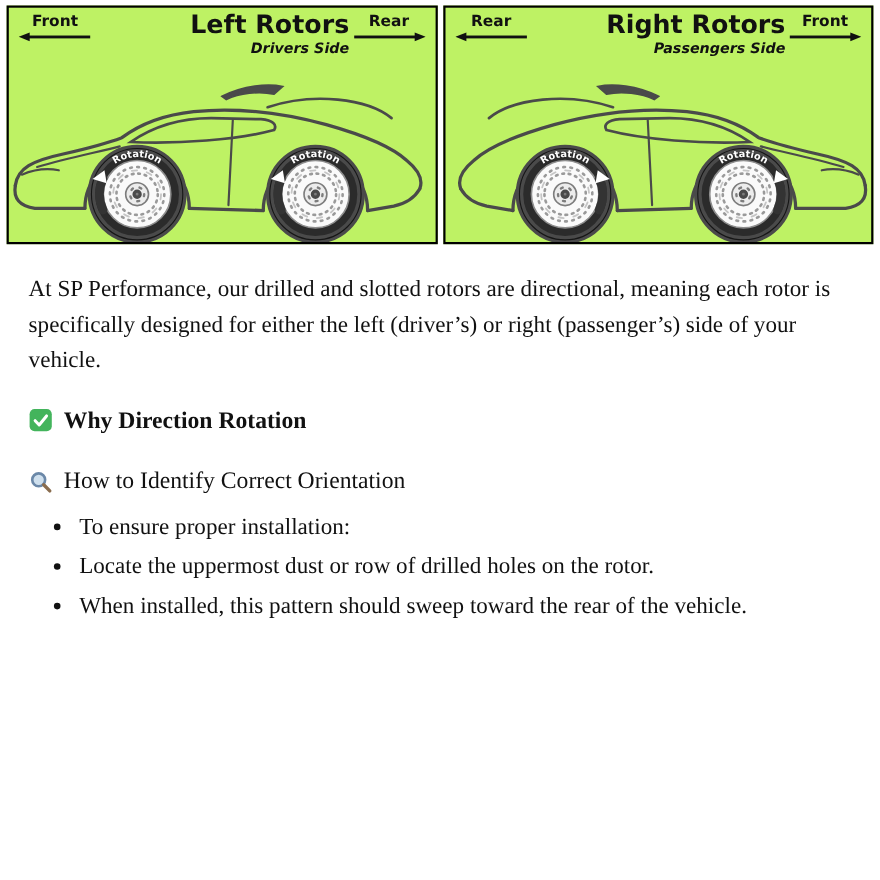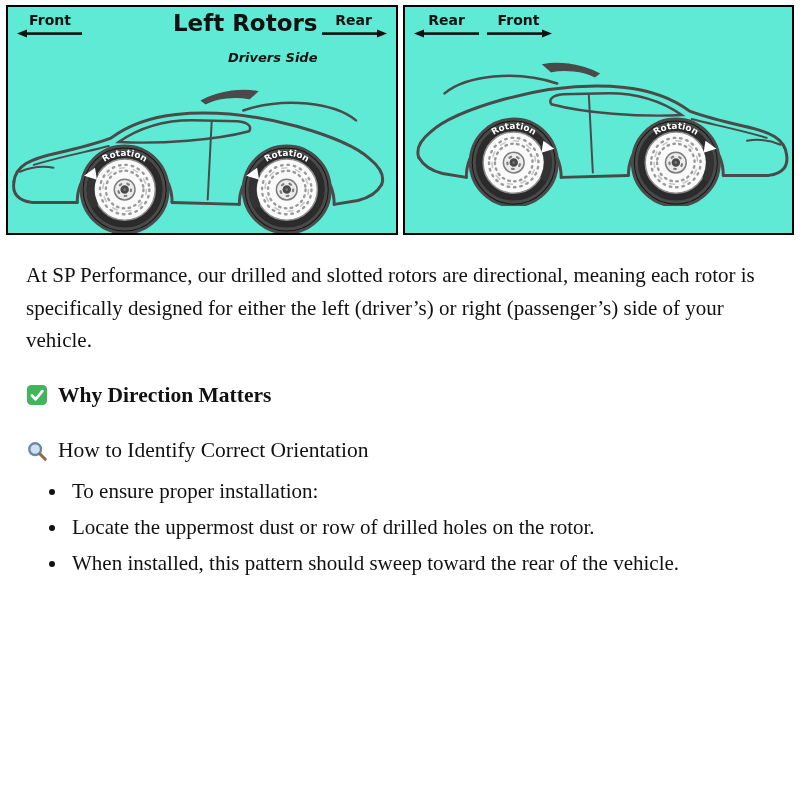--- a/index.html
+++ b/index.html
@@ -1,27 +1,27 @@
 <!DOCTYPE html>
 <html><head>
 <meta charset="utf-8">
 <style>
   html,body{margin:0;padding:0;background:#fff;}
   body{width:800px;font-family:"Liberation Serif",serif;color:#111;}
 
   
   .diagram{display:flex;gap:5px;padding:5px 6px 2px 6px;}
-  .panel{flex:1;border:2px solid #000;background:#5eead4;min-width:0;}
+  .panel{flex:1;border:2px solid #000;background:#bef264;min-width:0;}
   .panel-head{display:flex;align-items:flex-start;padding:4px 6px 0 6px;}
   .dir{width:72px;text-align:center;font-family:"DejaVu Sans",sans-serif;font-weight:bold;font-size:14px;padding-top:2px;}
   .dir .word{display:block;line-height:1.05;}
   .dir svg{display:block;margin:1px auto 0 auto;}
   .panel-titles{flex:1;text-align:right;font-family:"DejaVu Sans",sans-serif;}
   .panel-title{font-weight:bold;font-size:23px;line-height:1.05;}
-  .panel-subtitle{font-weight:bold;font-style:italic;font-size:13px;margin-top:15px;}
+  .panel-subtitle{font-weight:bold;font-style:italic;font-size:13px;margin-top:2px;}
   .car-svg{display:block;width:100%;height:auto;}
 
   
   .content{padding:10px 26px 20px 26px;font-size:21px;line-height:1.55;}
   .content p{margin:12px 0;}
   .sec-head{display:flex;align-items:center;gap:10px;margin:22px 0 8px 0;font-size:21.5px;}
   .sec-head.bold{font-weight:bold;}
   .sec-head .ico{flex:0 0 auto;display:inline-flex;}
   .content ul{margin:8px 0 20px 0;padding-left:42px;}
   .content li{margin:3px 0;padding-left:4px;}
@@ -104,20 +104,24 @@
 
   <div class="panel">
     <div class="panel-head">
       <div class="dir">
         <span class="word">Rear</span>
         <svg width="66" height="9">
           <polygon points="0,4.5 10,0.5 10,8.5" fill="#111"></polygon>
             <rect x="9" y="3.3" width="56" height="2.6" fill="#111"></rect>
         </svg>
       </div>
+      <div class="panel-titles">
+        <div class="panel-title">Right Rotors</div>
+        <div class="panel-subtitle">Passengers Side</div>
+      </div>
       <div class="dir">
         <span class="word">Front</span>
         <svg width="66" height="9">
           <polygon points="66,4.5 56,0.5 56,8.5" fill="#111"></polygon>
             <rect x="1" y="3.3" width="56" height="2.6" fill="#111"></rect>
         </svg>
       </div>
     </div>
     <svg class="car-svg" viewBox="0 0 392 170">
       <use href="#carBody" transform="translate(392,0) scale(-1,1)"></use>
@@ -141,21 +145,21 @@
 
   <p>At SP Performance, our drilled and slotted rotors are directional, meaning each rotor is specifically designed for either the left (driver’s) or right (passenger’s) side of your vehicle.</p>
 
   <div class="sec-head bold">
     <span class="ico">
       <svg width="22" height="22" viewBox="0 0 24 24">
           <rect x="1" y="1" width="22" height="22" rx="5" fill="#43b45c"></rect>
           <path d="M6.5 12.5 l4 4.2 L17.8 7.8" stroke="#fff" stroke-width="3" fill="none" stroke-linecap="round" stroke-linejoin="round"></path>
         </svg>
     </span>
-    <span>Why Direction Matters</span>
+    <span>Why Direction Rotation</span>
   </div>
 
 
 
   <div class="sec-head">
     <span class="ico">
       <svg width="22" height="22" viewBox="0 0 24 24">
           <circle cx="10" cy="10" r="6.4" fill="#cfe0ee" stroke="#6b88a8" stroke-width="2.6"></circle>
           <line x1="15" y1="15" x2="21" y2="21" stroke="#8a6d4f" stroke-width="3.4" stroke-linecap="round"></line>
         </svg>

